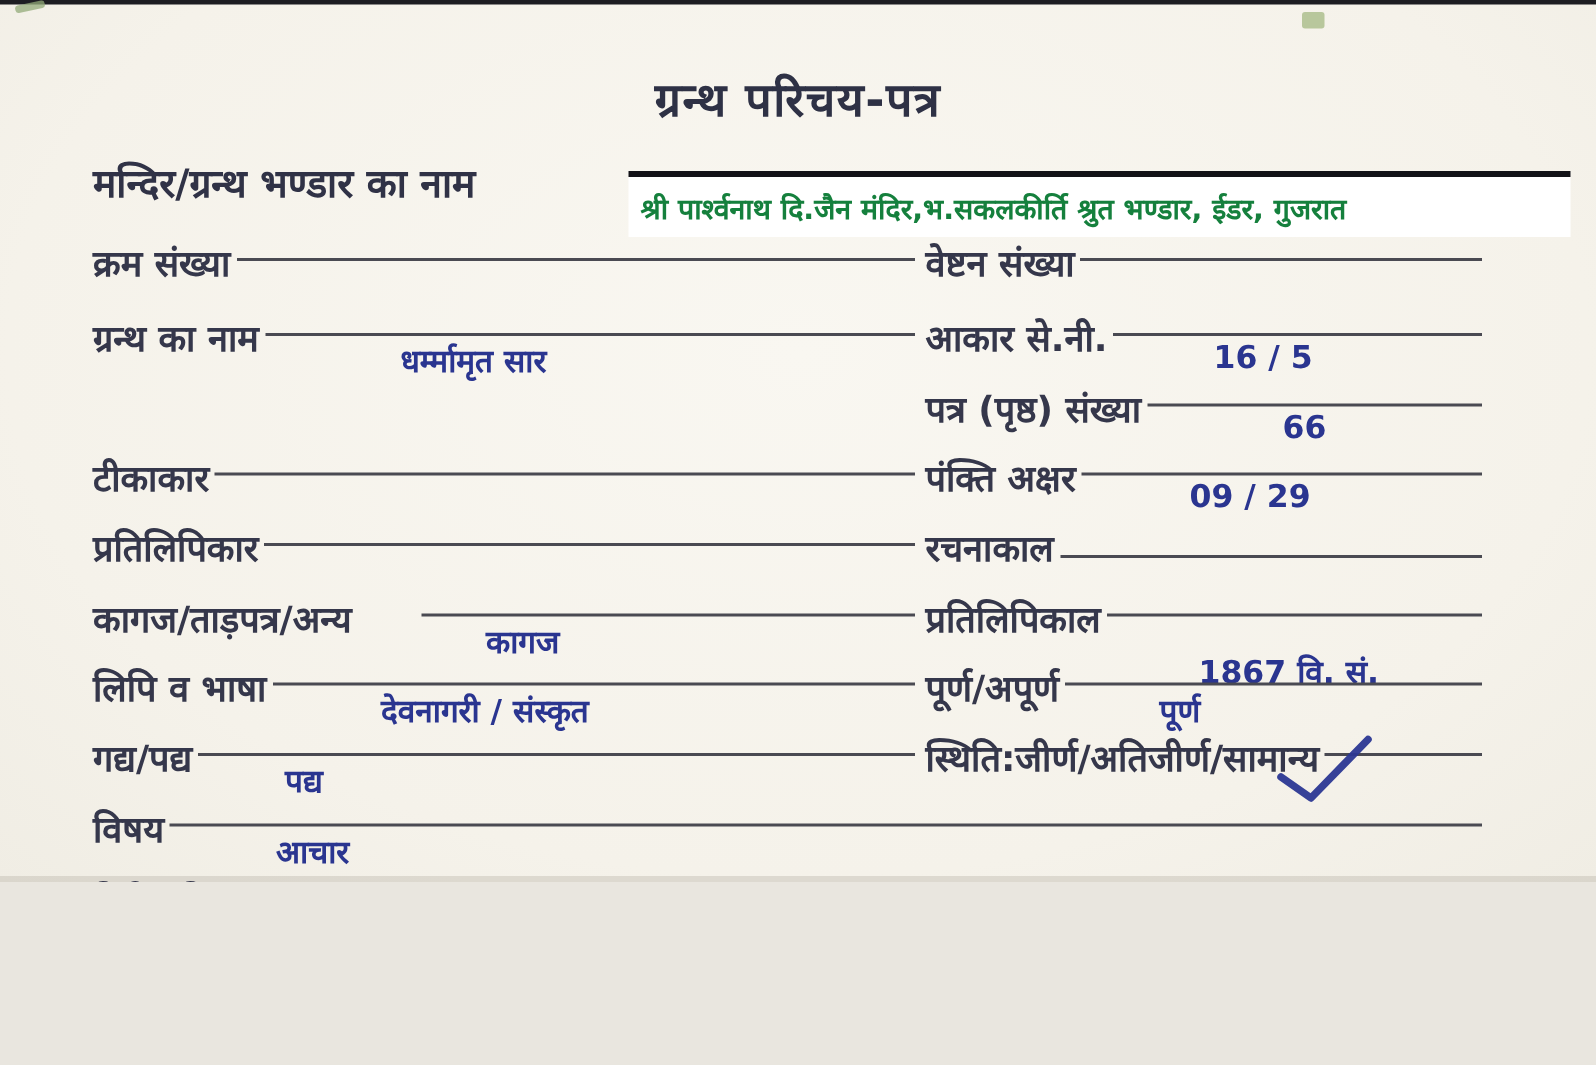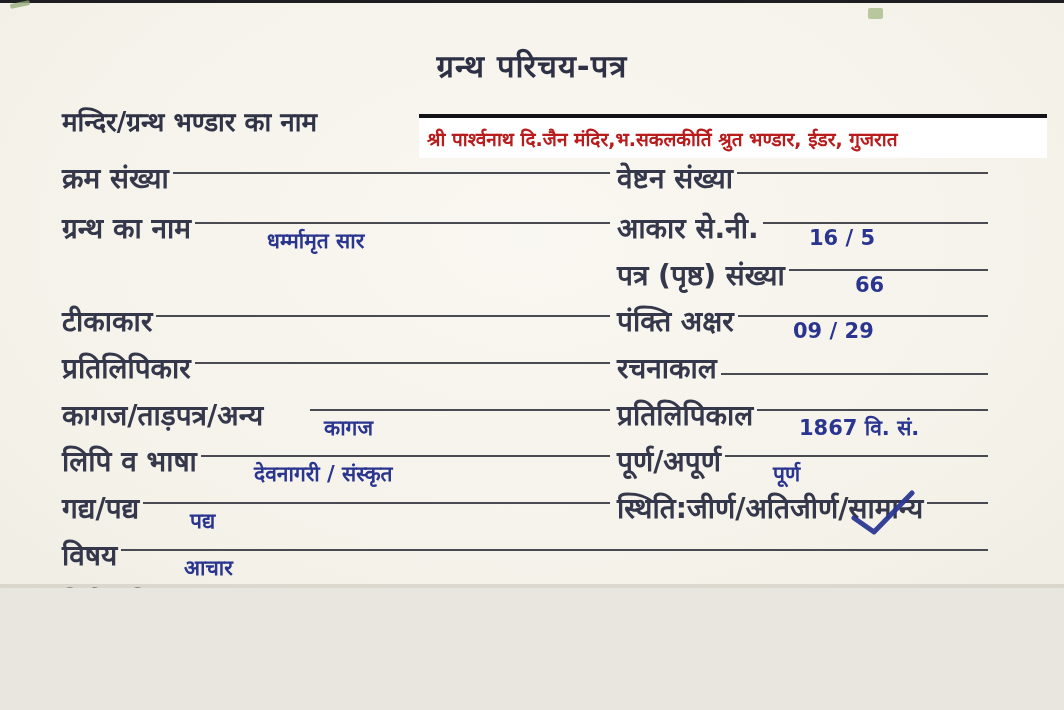--- a/index.html
+++ b/index.html
@@ -24,28 +24,28 @@
   .header-label{
     position:absolute;left:62px;top:103px;
     font-size:26px;font-weight:bold;color:#303246;white-space:nowrap;
   }
   .header-valuebox{
     position:absolute;left:419px;top:114px;width:628px;height:44px;
     background:#ffffff;border-top:4px solid #121217;box-sizing:border-box;
   }
   .header-valuebox .h-value{
     display:block;padding:8px 2px 0 8px;
-    font-size:19px;font-weight:bold;color:#b91c1c;white-space:nowrap;
+    font-size:19px;font-weight:bold;color:#15803d;white-space:nowrap;
   }
 
   .field{
     position:absolute;display:flex;align-items:flex-start;
   }
   .field .lbl{
-    font-size:28px;font-weight:bold;color:#35374b;
+    font-size:24px;font-weight:bold;color:#35374b;
     white-space:nowrap;line-height:1.2;flex:0 0 auto;
   }
   .field .rule{
     flex:1 1 auto;border-top:2px solid #4a4a52;margin-top:10px;min-width:0;
     margin-left:4px;
   }
   .field .val{
     position:absolute;top:14px;
     font-size:21px;font-weight:bold;color:#2a3590;white-space:nowrap;
   }
@@ -56,21 +56,21 @@
   .lf.r5{top:352px;} .lf.r6{top:399px;gap:43px;} .lf.r7{top:445px;} .lf.r8{top:492px;}
   .lf.r9{top:539px;width:926px;} .lf.r10{top:587px;width:886px;}
   .lf.r2 .val{left:205px;} .lf.r6 .val{left:262px;} .lf.r7 .val{left:192px;}
   .lf.r8 .val{left:128px;} .lf.r9 .val{left:122px;}
 
   
   .rf{left:617px;width:371px;}
   .rf.r1{top:162px;} .rf.r2{top:212px;} .rf.r3{top:259px;} .rf.r4{top:305px;}
   .rf.r5{top:352px;align-items:center;} .rf.r6{top:399px;} .rf.r7{top:445px;} .rf.r8{top:492px;}
   .rf.r2 .val{left:192px;} .rf.r3 .val{left:238px;} .rf.r4 .val{left:176px;}
-  .rf.r6 .val{left:182px;} .rf.r7 .val{left:156px;}
+  .rf.r6 .val{left:182px;margin-top:20px;} .rf.r7 .val{left:156px;}
 
   .tick{position:absolute;left:846px;top:486px;width:74px;height:52px;}
 
   .watermark{
     position:absolute;left:0;right:0;top:640px;
     text-align:center;font-size:29px;font-weight:bold;
     color:#dfdcd5;letter-spacing:1.5px;
   }
 </style>
 </head>

